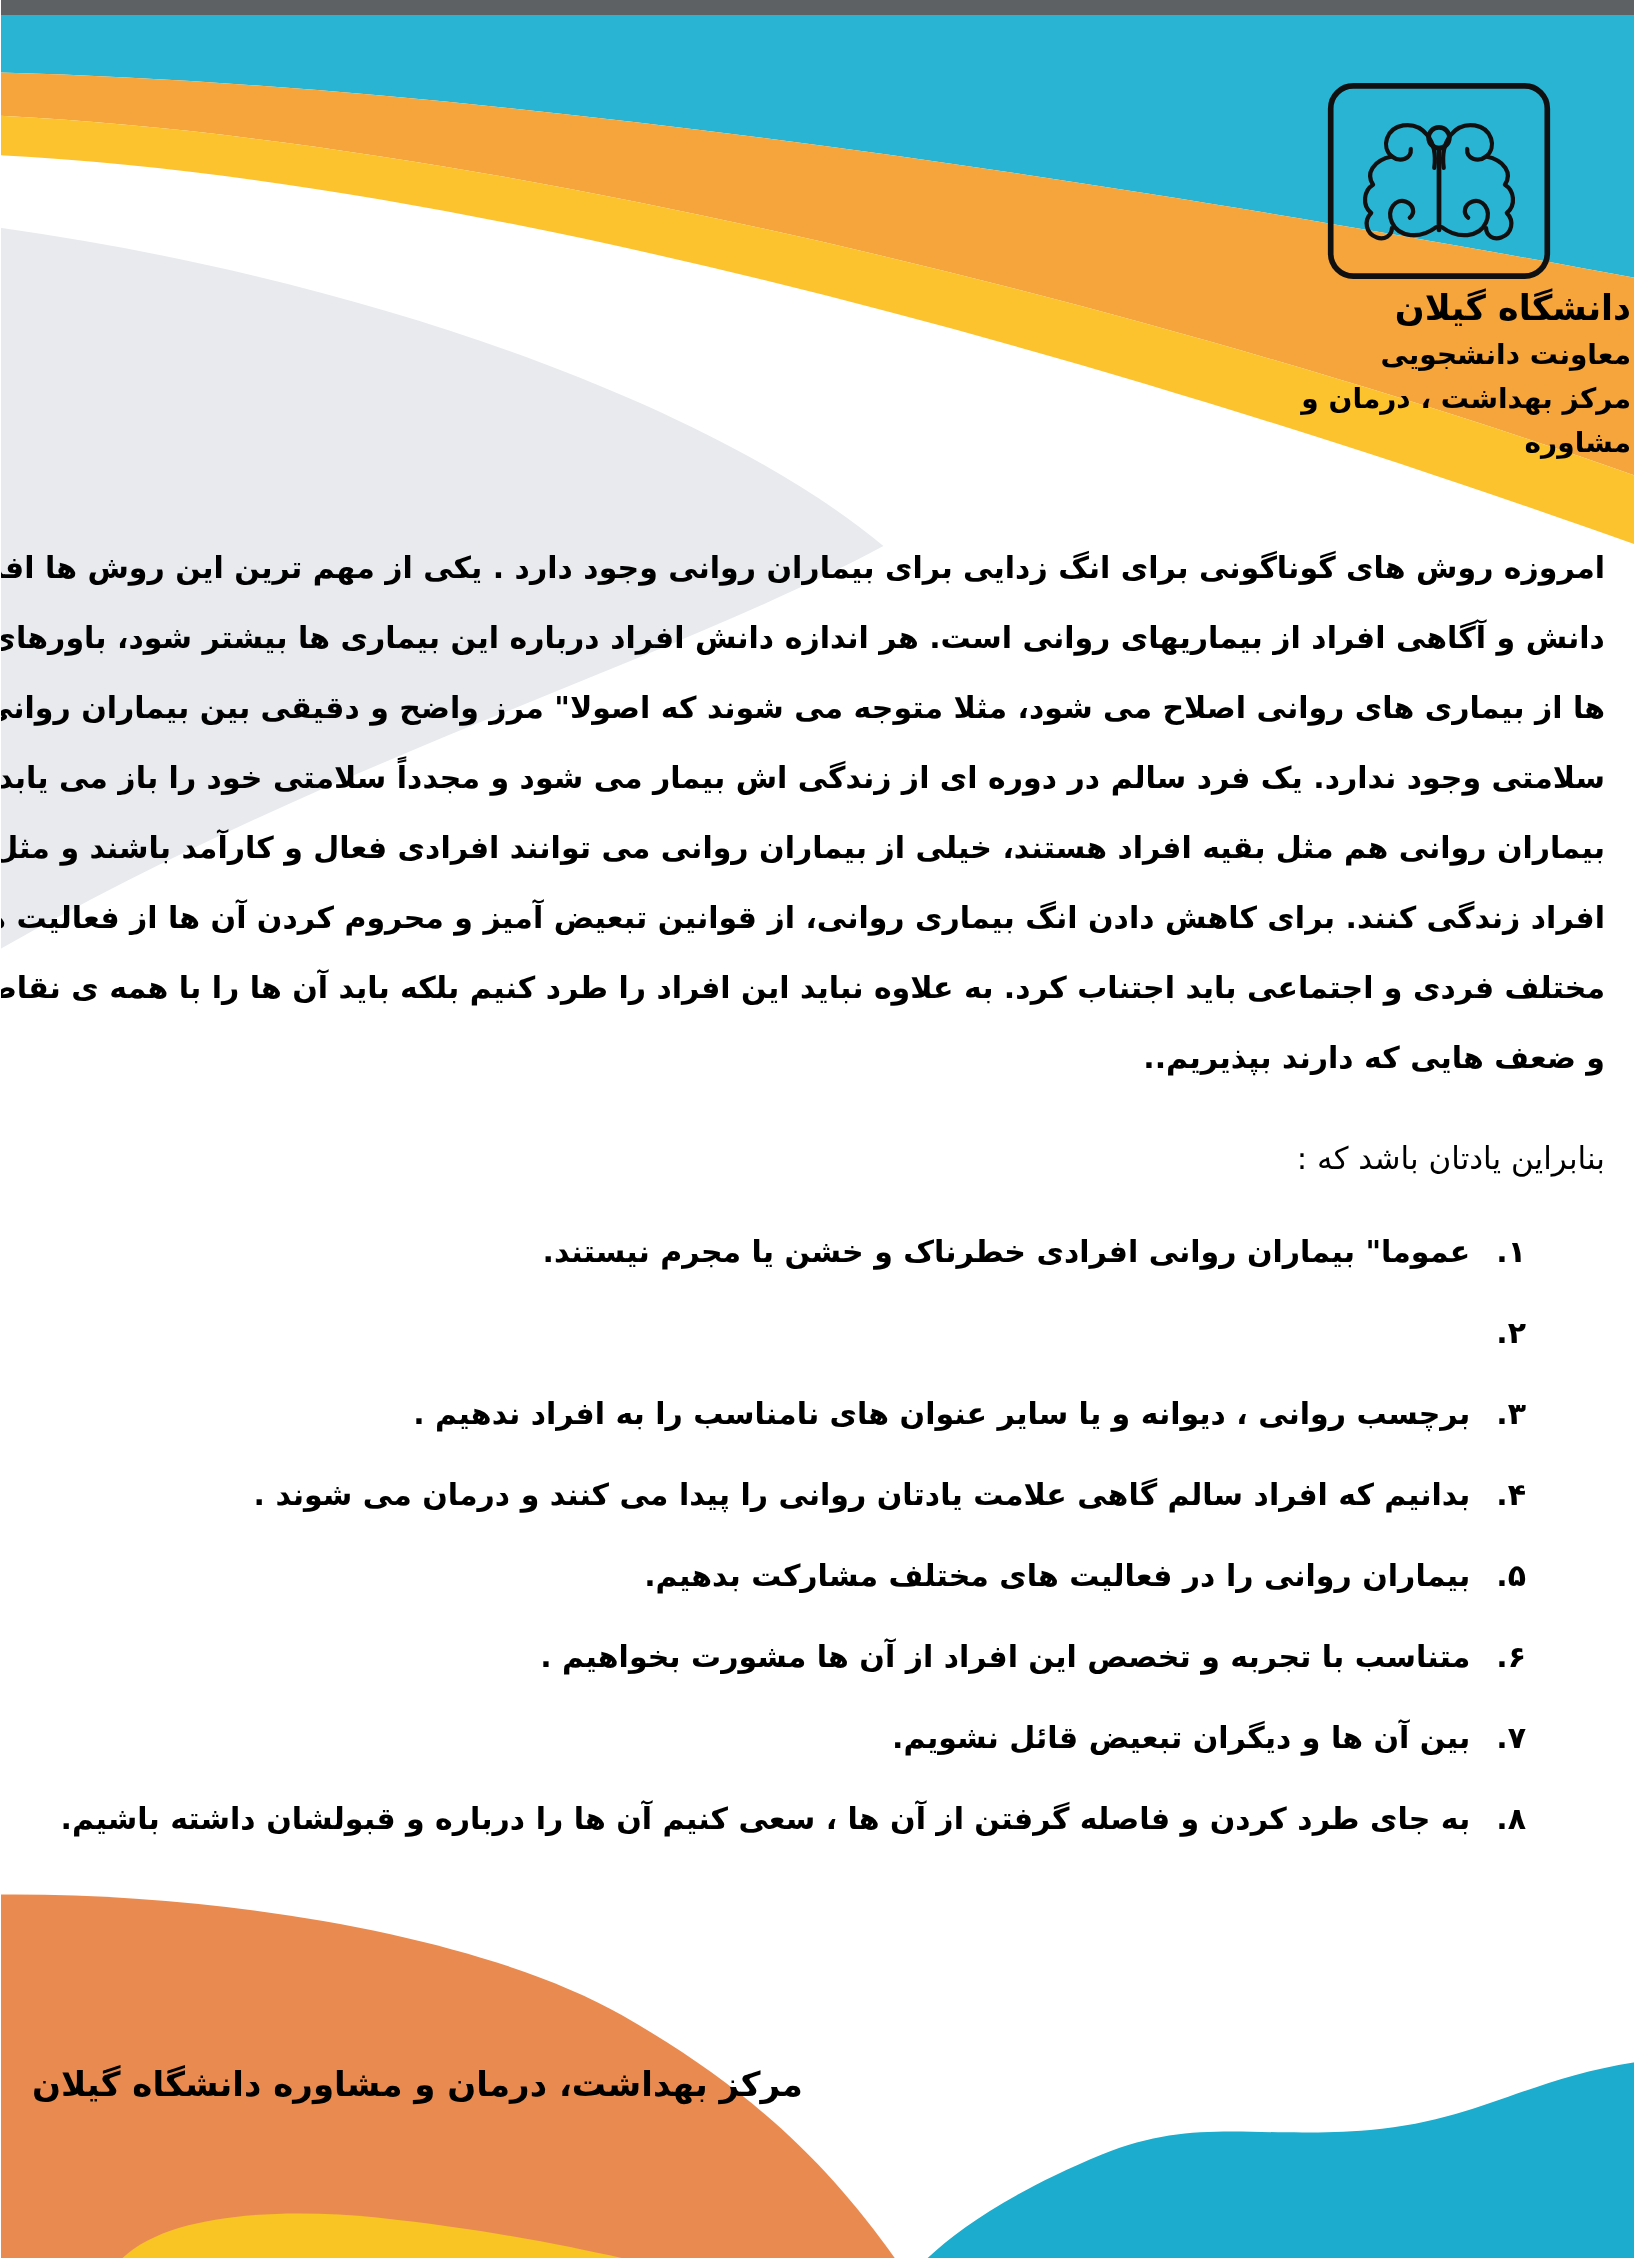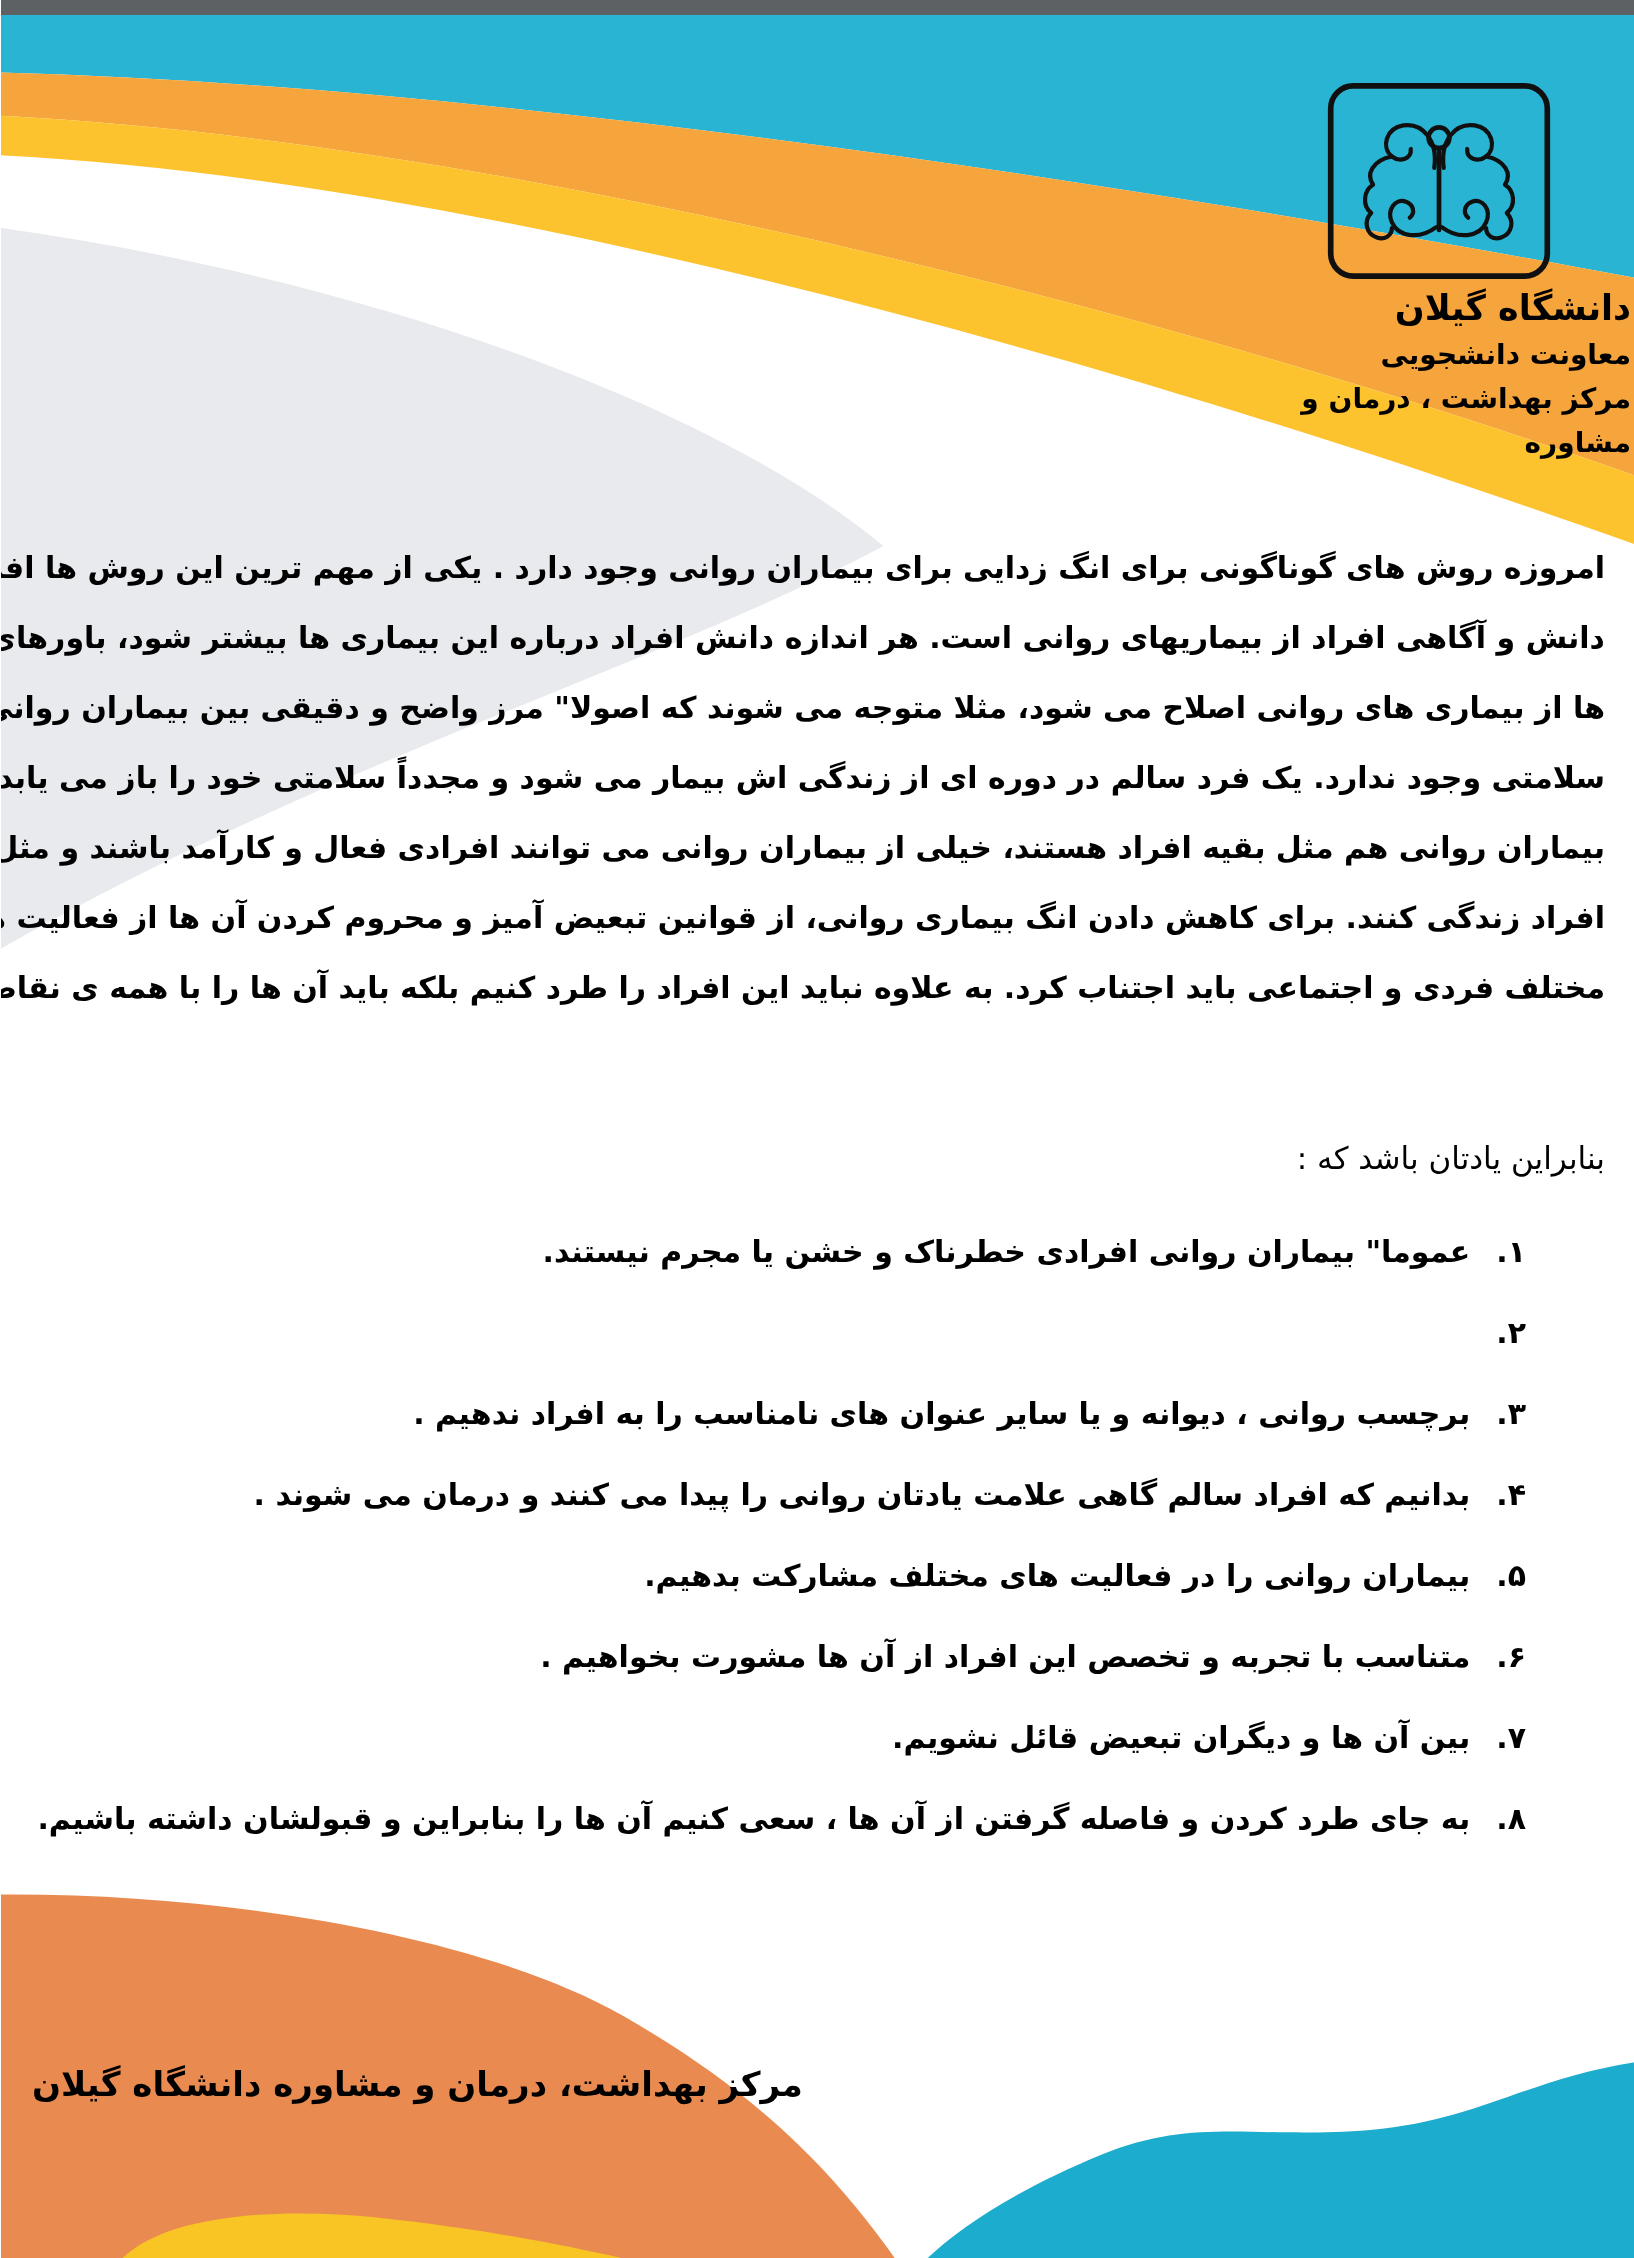--- a/index.html
+++ b/index.html
@@ -86,20 +86,21 @@
 </div>
 
 <div class="abs paragraph">
   <div class="pline">امروزه روش های گوناگونی برای انگ زدایی برای بیماران روانی وجود دارد . یکی از مهم ترین این روش ها افزایش</div>
   <div class="pline">دانش و آگاهی افراد از بیماریهای روانی است. هر اندازه دانش افراد درباره این بیماری ها بیشتر شود، باورهای غلط آن</div>
   <div class="pline">ها از بیماری های روانی اصلاح می شود، مثلا متوجه می شوند که اصولا" مرز واضح و دقیقی بین بیماران روانی و</div>
   <div class="pline">سلامتی وجود ندارد. یک فرد سالم در دوره ای از زندگی اش بیمار می شود و مجدداً سلامتی خود را باز می یابد .</div>
   <div class="pline">بیماران روانی هم مثل بقیه افراد هستند، خیلی از بیماران روانی می توانند افرادی فعال و کارآمد باشند و مثل سایر</div>
   <div class="pline">افراد زندگی کنند. برای کاهش دادن انگ بیماری روانی، از قوانین تبعیض آمیز  و محروم کردن آن ها از فعالیت های</div>
   <div class="pline">مختلف فردی و اجتماعی باید اجتناب کرد. به علاوه نباید این افراد را طرد کنیم بلکه باید آن ها را با همه ی نقاط قوت</div>
+  <div class="pline last">و ضعف هایی که دارند بپذیریم..</div>
 </div>
 
 <div class="abs section-heading">بنابراین یادتان باشد که :</div>
 
 <div class="abs list">
   <div class="list-item">
     <span class="list-num">۱.</span>
     <span class="list-text">عموما" بیماران روانی افرادی خطرناک و خشن یا مجرم نیستند.</span>
   </div>
   <div class="list-item">
@@ -120,21 +121,21 @@
   <div class="list-item">
     <span class="list-num">۶.</span>
     <span class="list-text">متناسب با تجربه و تخصص این افراد از آن ها مشورت بخواهیم .</span>
   </div>
   <div class="list-item">
     <span class="list-num">۷.</span>
     <span class="list-text">بین آن ها و دیگران تبعیض قائل نشویم.</span>
   </div>
   <div class="list-item">
     <span class="list-num">۸.</span>
-    <span class="list-text">به جای طرد کردن و فاصله گرفتن از آن ها ، سعی کنیم آن ها را بنابراین و قبولشان داشته باشیم.</span>
+    <span class="list-text">به جای طرد کردن و فاصله گرفتن از آن ها ، سعی کنیم آن ها را درباره و قبولشان داشته باشیم.</span>
   </div>
 </div>
 
 <svg class="abs" style="left:0;top:1806px;z-index:1" width="1635" height="452" viewBox="0 0 1736 480">
   <path class="f-borange" d="M0,94 C250,92 520,142 660,222 C800,302 880,382 950,480 L0,480 Z"></path>
   <path class="f-byellow" d="M130,480 C180,432 300,427 400,437 C520,450 600,467 660,480 Z"></path>
   <path class="f-bteal" d="M1736,272 C1620,290 1570,334 1455,344 C1330,354 1270,330 1170,370 C1080,407 1020,447 985,480 L1736,480 Z"></path>
 </svg>
 
 <div class="abs footer-text">مرکز بهداشت، درمان و مشاوره دانشگاه گیلان</div>

